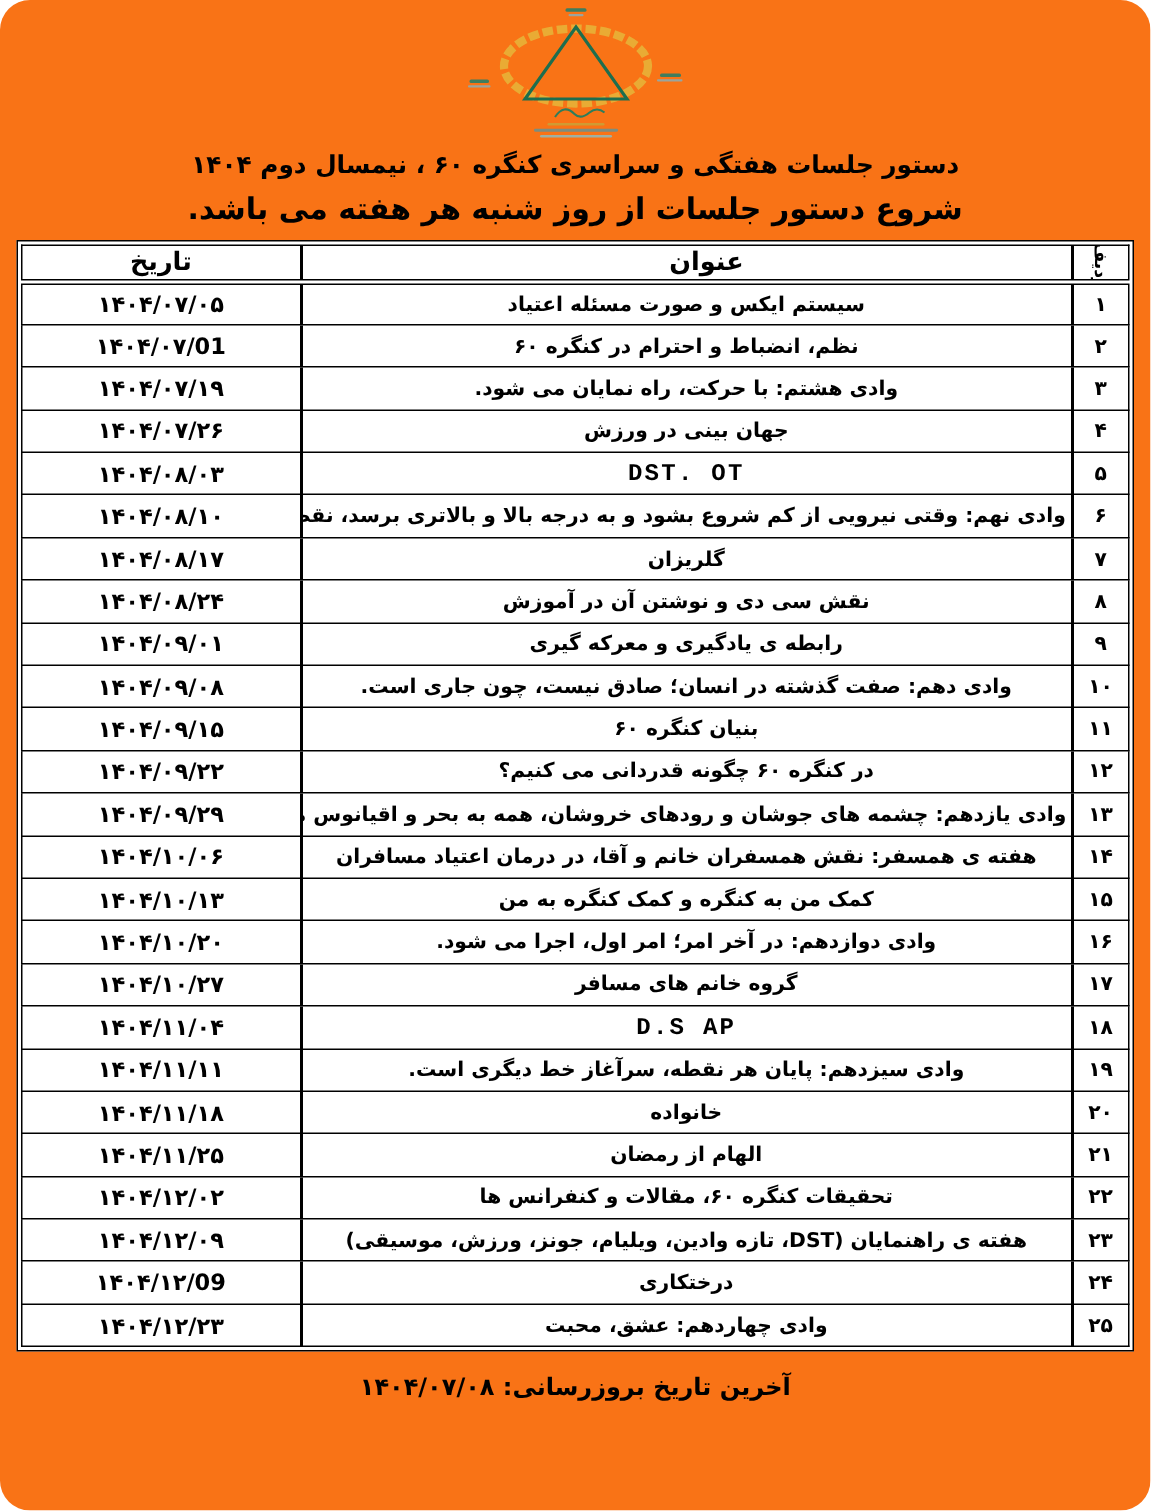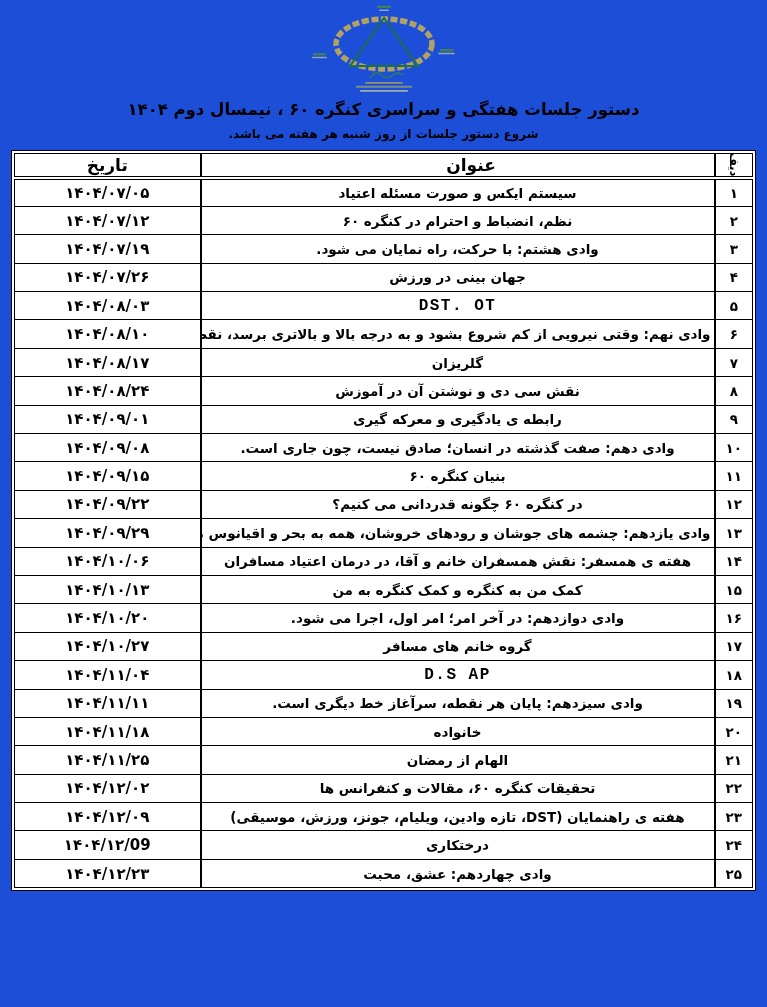--- a/index.html
+++ b/index.html
@@ -2,28 +2,28 @@
 <html lang="fa" dir="rtl"><head>
 <meta charset="utf-8">
 <style>
   html,body { margin:0; padding:0; background:#ffffff; }
   body {
     width:767px; height:1007px;
     font-family:"DejaVu Sans", sans-serif;
     direction:rtl;
     color:#000;
   }
-  .page { position:relative; width:767px; height:1007px; overflow:hidden; background:#1d4ed8; }
+  .page { position:relative; width:767px; height:1007px; overflow:hidden; background:#f97316;border-radius:20px; }
 
   
   .logo { text-align:center; padding-top:4px; height:92px; }
 
   
   .title    { text-align:center; font-weight:bold; font-size:16.5px; margin-top:4px; letter-spacing:0; }
-  .subtitle { text-align:center; font-weight:bold; font-size:12px;   margin-top:8px; }
+  .subtitle { text-align:center; font-weight:bold; font-size:20px;   margin-top:8px; }
 
   
   .table-frame {
     width:745px; margin:9px auto 0; box-sizing:border-box;
     border:1.5px solid #000; padding:2px; background:#fff;
   }
   table { width:100%; border-collapse:collapse; table-layout:fixed; }
   th, td { border:1.6px solid #000; box-sizing:border-box; overflow:hidden; }
 
   thead th {
@@ -99,21 +99,21 @@
       </thead>
       <tbody>
           <tr>
             <td class="num">۱</td>
             <td class="ttl">سیستم ایکس و صورت مسئله اعتیاد</td>
             <td class="date">۱۴۰۴/۰۷/۰۵</td>
           </tr>
           <tr>
             <td class="num">۲</td>
             <td class="ttl">نظم، انضباط و احترام در کنگره ۶۰</td>
-            <td class="date">۱۴۰۴/۰۷/۱۲</td>
+            <td class="date">۱۴۰۴/۰۷/01</td>
           </tr>
           <tr>
             <td class="num">۳</td>
             <td class="ttl">وادی هشتم: با حرکت، راه نمایان می شود.</td>
             <td class="date">۱۴۰۴/۰۷/۱۹</td>
           </tr>
           <tr>
             <td class="num">۴</td>
             <td class="ttl">جهان بینی در ورزش</td>
             <td class="date">۱۴۰۴/۰۷/۲۶</td>
@@ -220,14 +220,15 @@
           </tr>
           <tr>
             <td class="num">۲۵</td>
             <td class="ttl">وادی چهاردهم: عشق، محبت</td>
             <td class="date">۱۴۰۴/۱۲/۲۳</td>
           </tr>
         </tbody>
     </table>
   </div>
 
+  <div class="footer">آخرین تاریخ بروزرسانی:  ۱۴۰۴/۰۷/۰۸</div>
 
 </div>
 
 </body></html>

